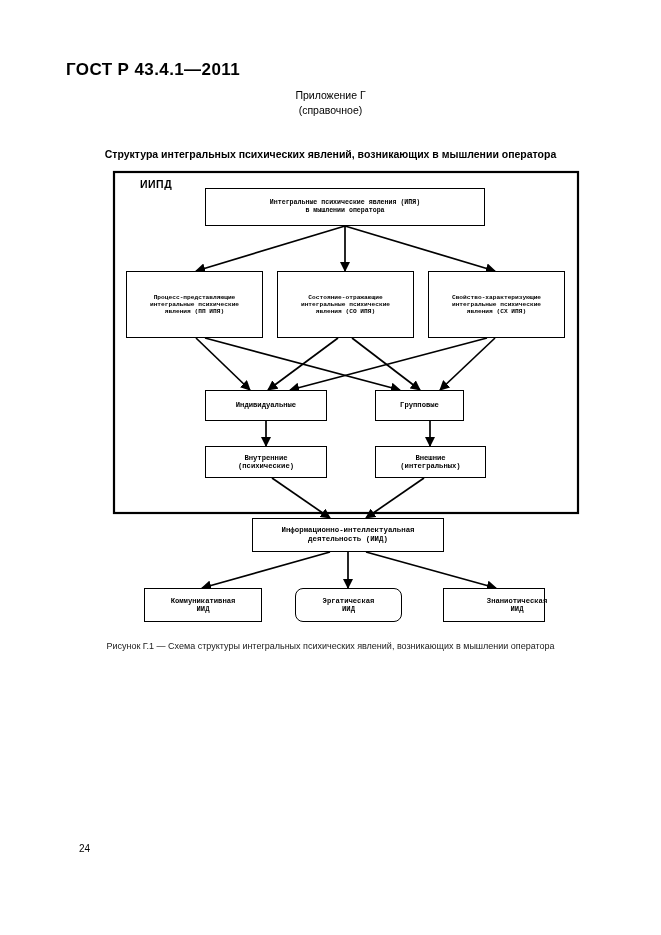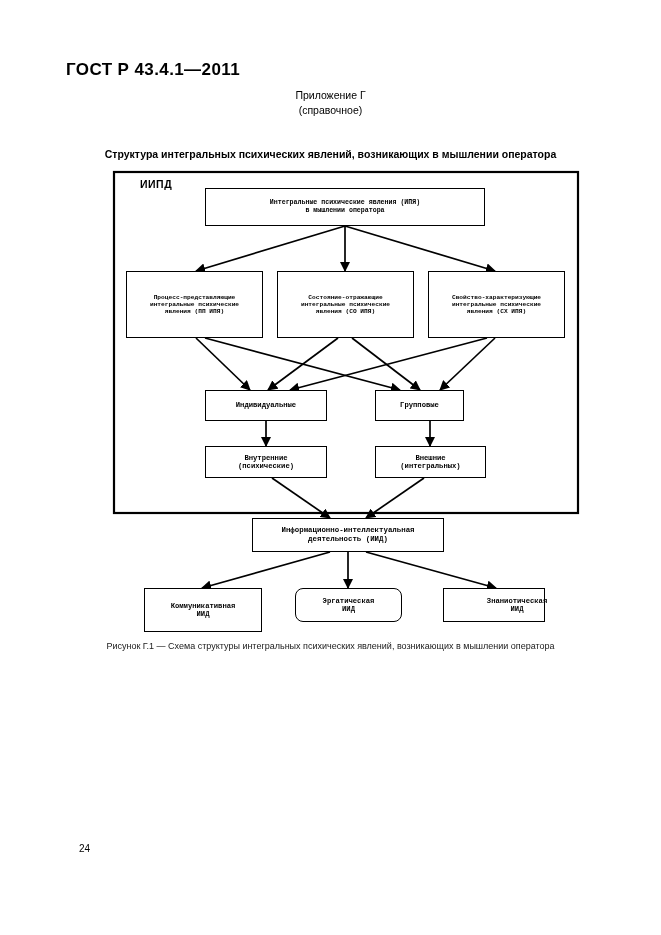--- a/index.html
+++ b/index.html
@@ -210,21 +210,21 @@
     </span>
   </div>
 
   <div class="node t-iid" style="left:252px; top:350px; width:192px; height:34px;">
     <span>
       <span class="ln">Информационно-интеллектуальная</span>
       <span class="ln">деятельность (ИИД)</span>
     </span>
   </div>
 
-  <div class="node t-leaf" style="left:144px; top:420px; width:118px; height:44px;">
+  <div class="node t-leaf" style="left:144px; top:420px; width:118px; height:34px;">
     <span>
       <span class="ln">Коммуникативная</span>
       <span class="ln">ИИД</span>
     </span>
   </div>
 
   <div class="node t-leaf" style="left:295px; top:420px; width:107px; height:34px;border-radius:8px;">
     <span>
       <span class="ln">Эргатическая</span>
       <span class="ln">ИИД</span>

